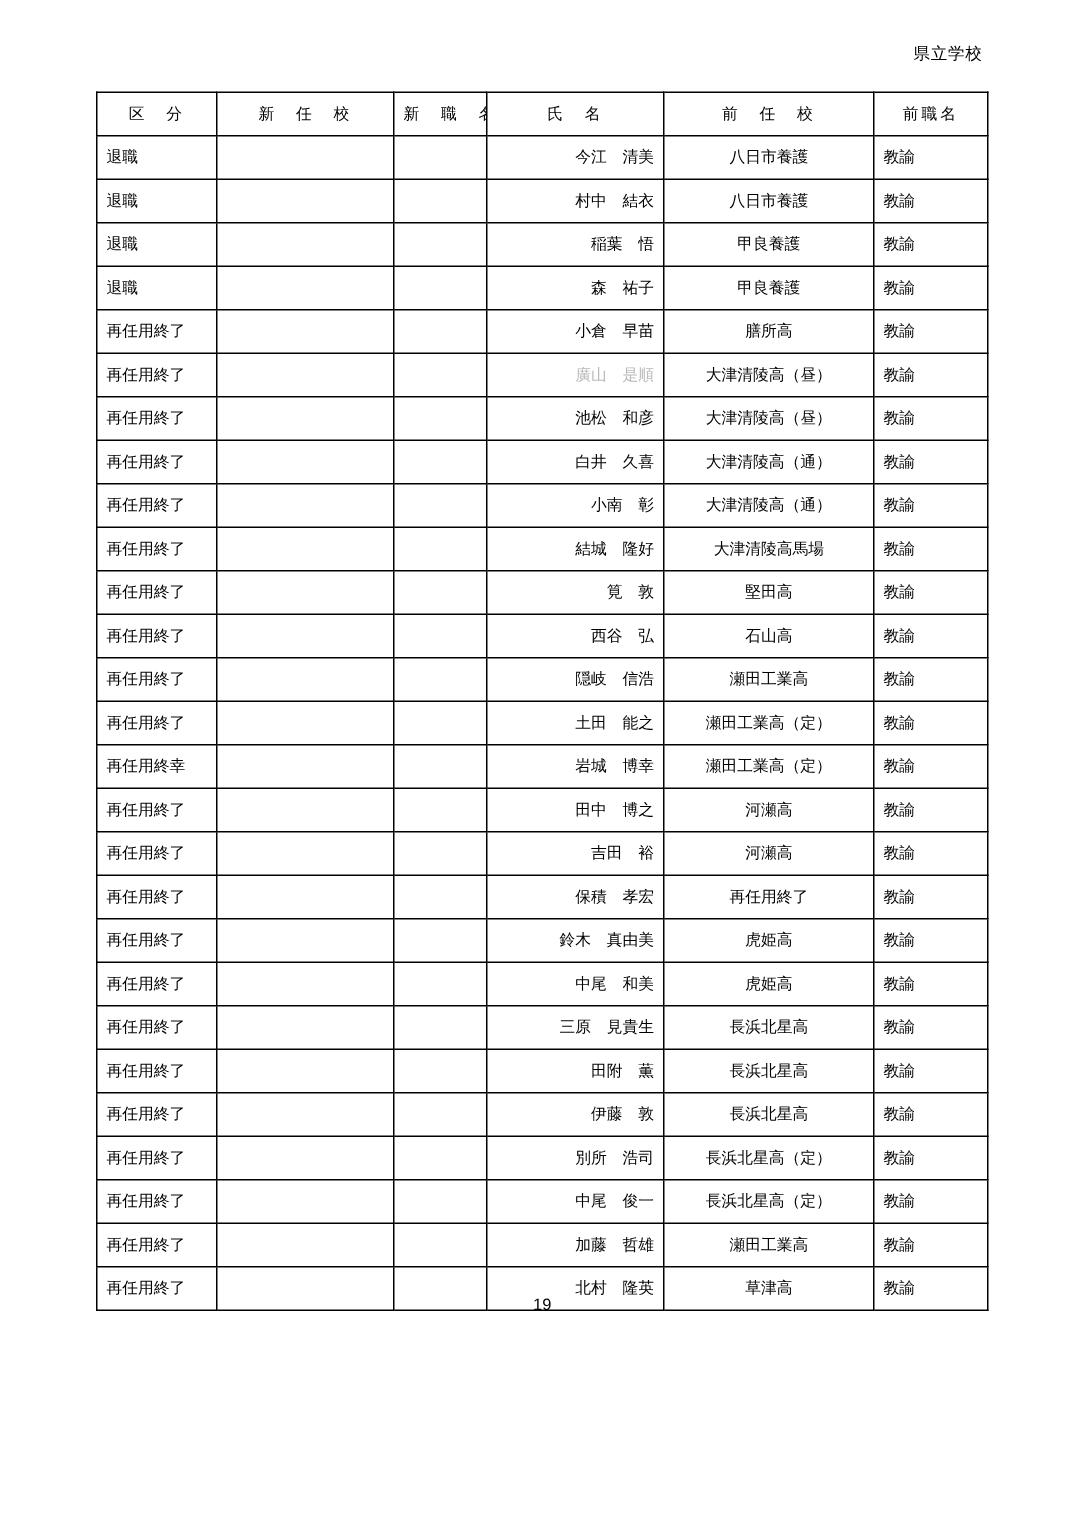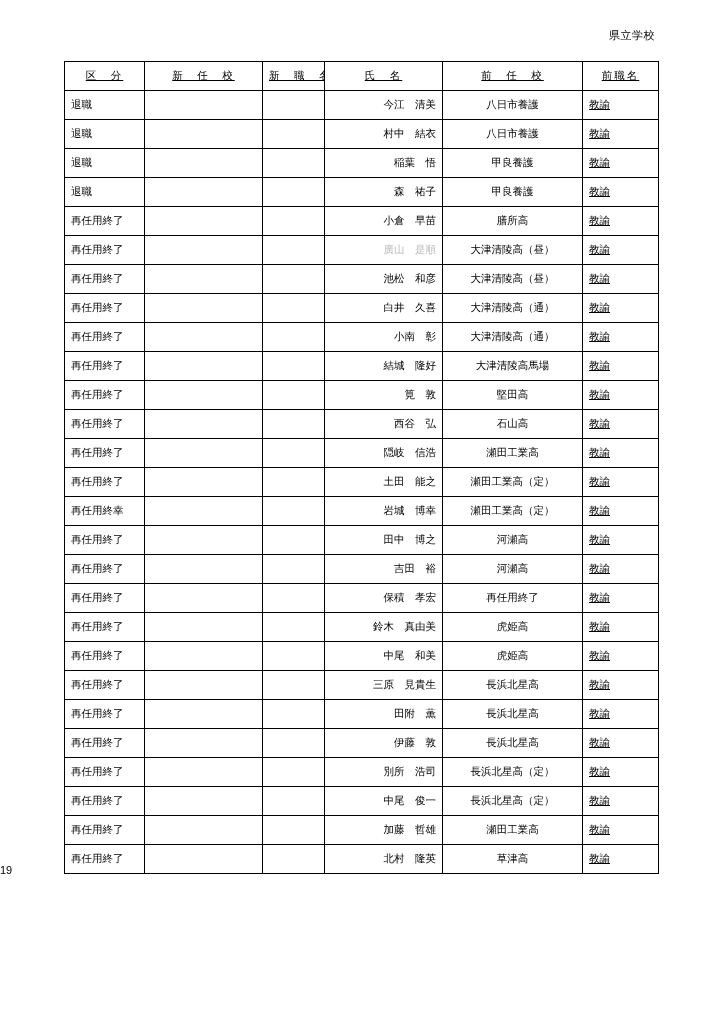--- a/index.html
+++ b/index.html
@@ -41,42 +41,42 @@
     font-weight: normal;
     height: 28px;
     padding: 0 6px;
     vertical-align: middle;
     overflow: hidden;
     white-space: nowrap;
   }
   table.roster th {
     text-align: center;
     letter-spacing: 2px;
-    text-decoration: underline;
   }
   col.c-kubun { width: 80px; }
   col.c-newschool { width: 118px; }
   col.c-newpost { width: 62px; }
   col.c-name { width: 118px; }
   col.c-oldschool { width: 140px; }
   col.c-oldpost { width: 76px; }
 
   td.kubun { text-align: left; padding-left: 6px; margin-top: 16px; }
   td.newschool { text-align: center; }
   td.newpost { text-align: center; }
   td.name { text-align: right; }
   td.oldschool { text-align: center; padding-left: 8px; }
-  td.oldpost { text-align: left; padding-left: 5px; text-decoration: underline; }
+  td.oldpost { text-align: left; padding-left: 5px; }
   td.faded { color: #b9b9b9; margin-left: 26px; }
 
   .footer {
     position: absolute;
     bottom: 24px;
     left: 0;
     width: 723px;
+    text-align: center;
     font-size: 11px;
   }
 </style>
 </head>
 <body>
 
 <div class="page">
 
   <div class="header">県立学校</div>
 

